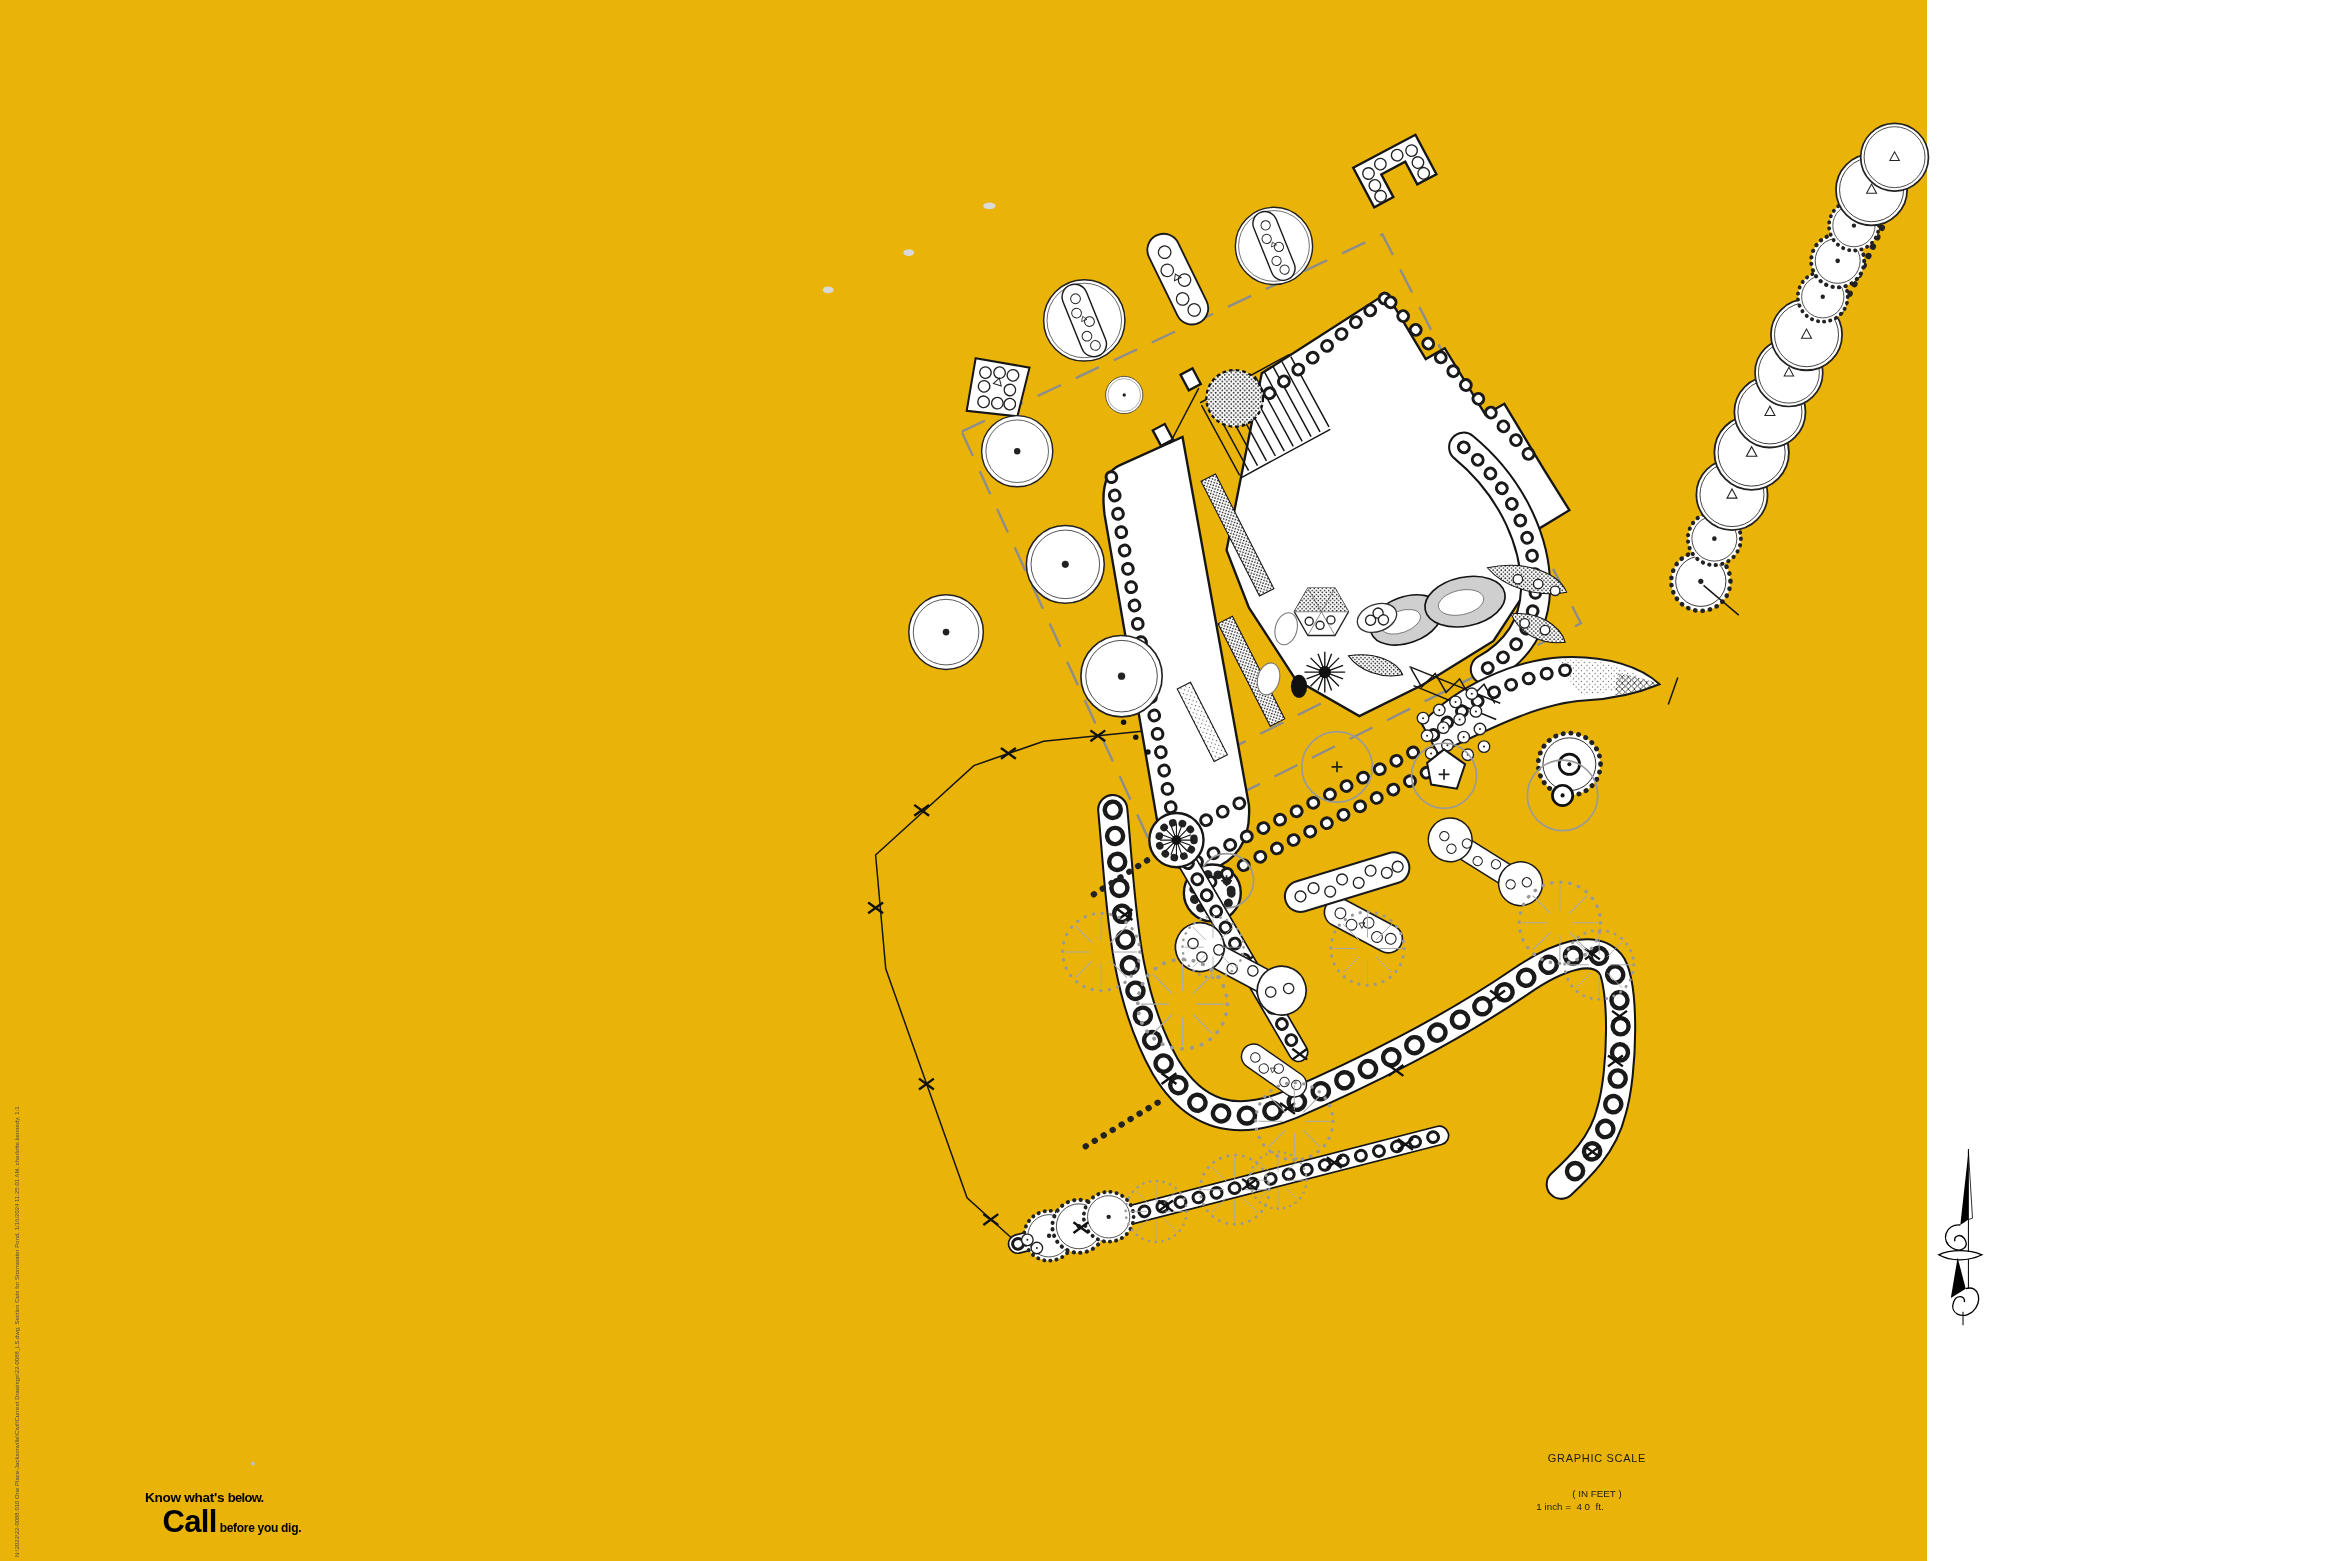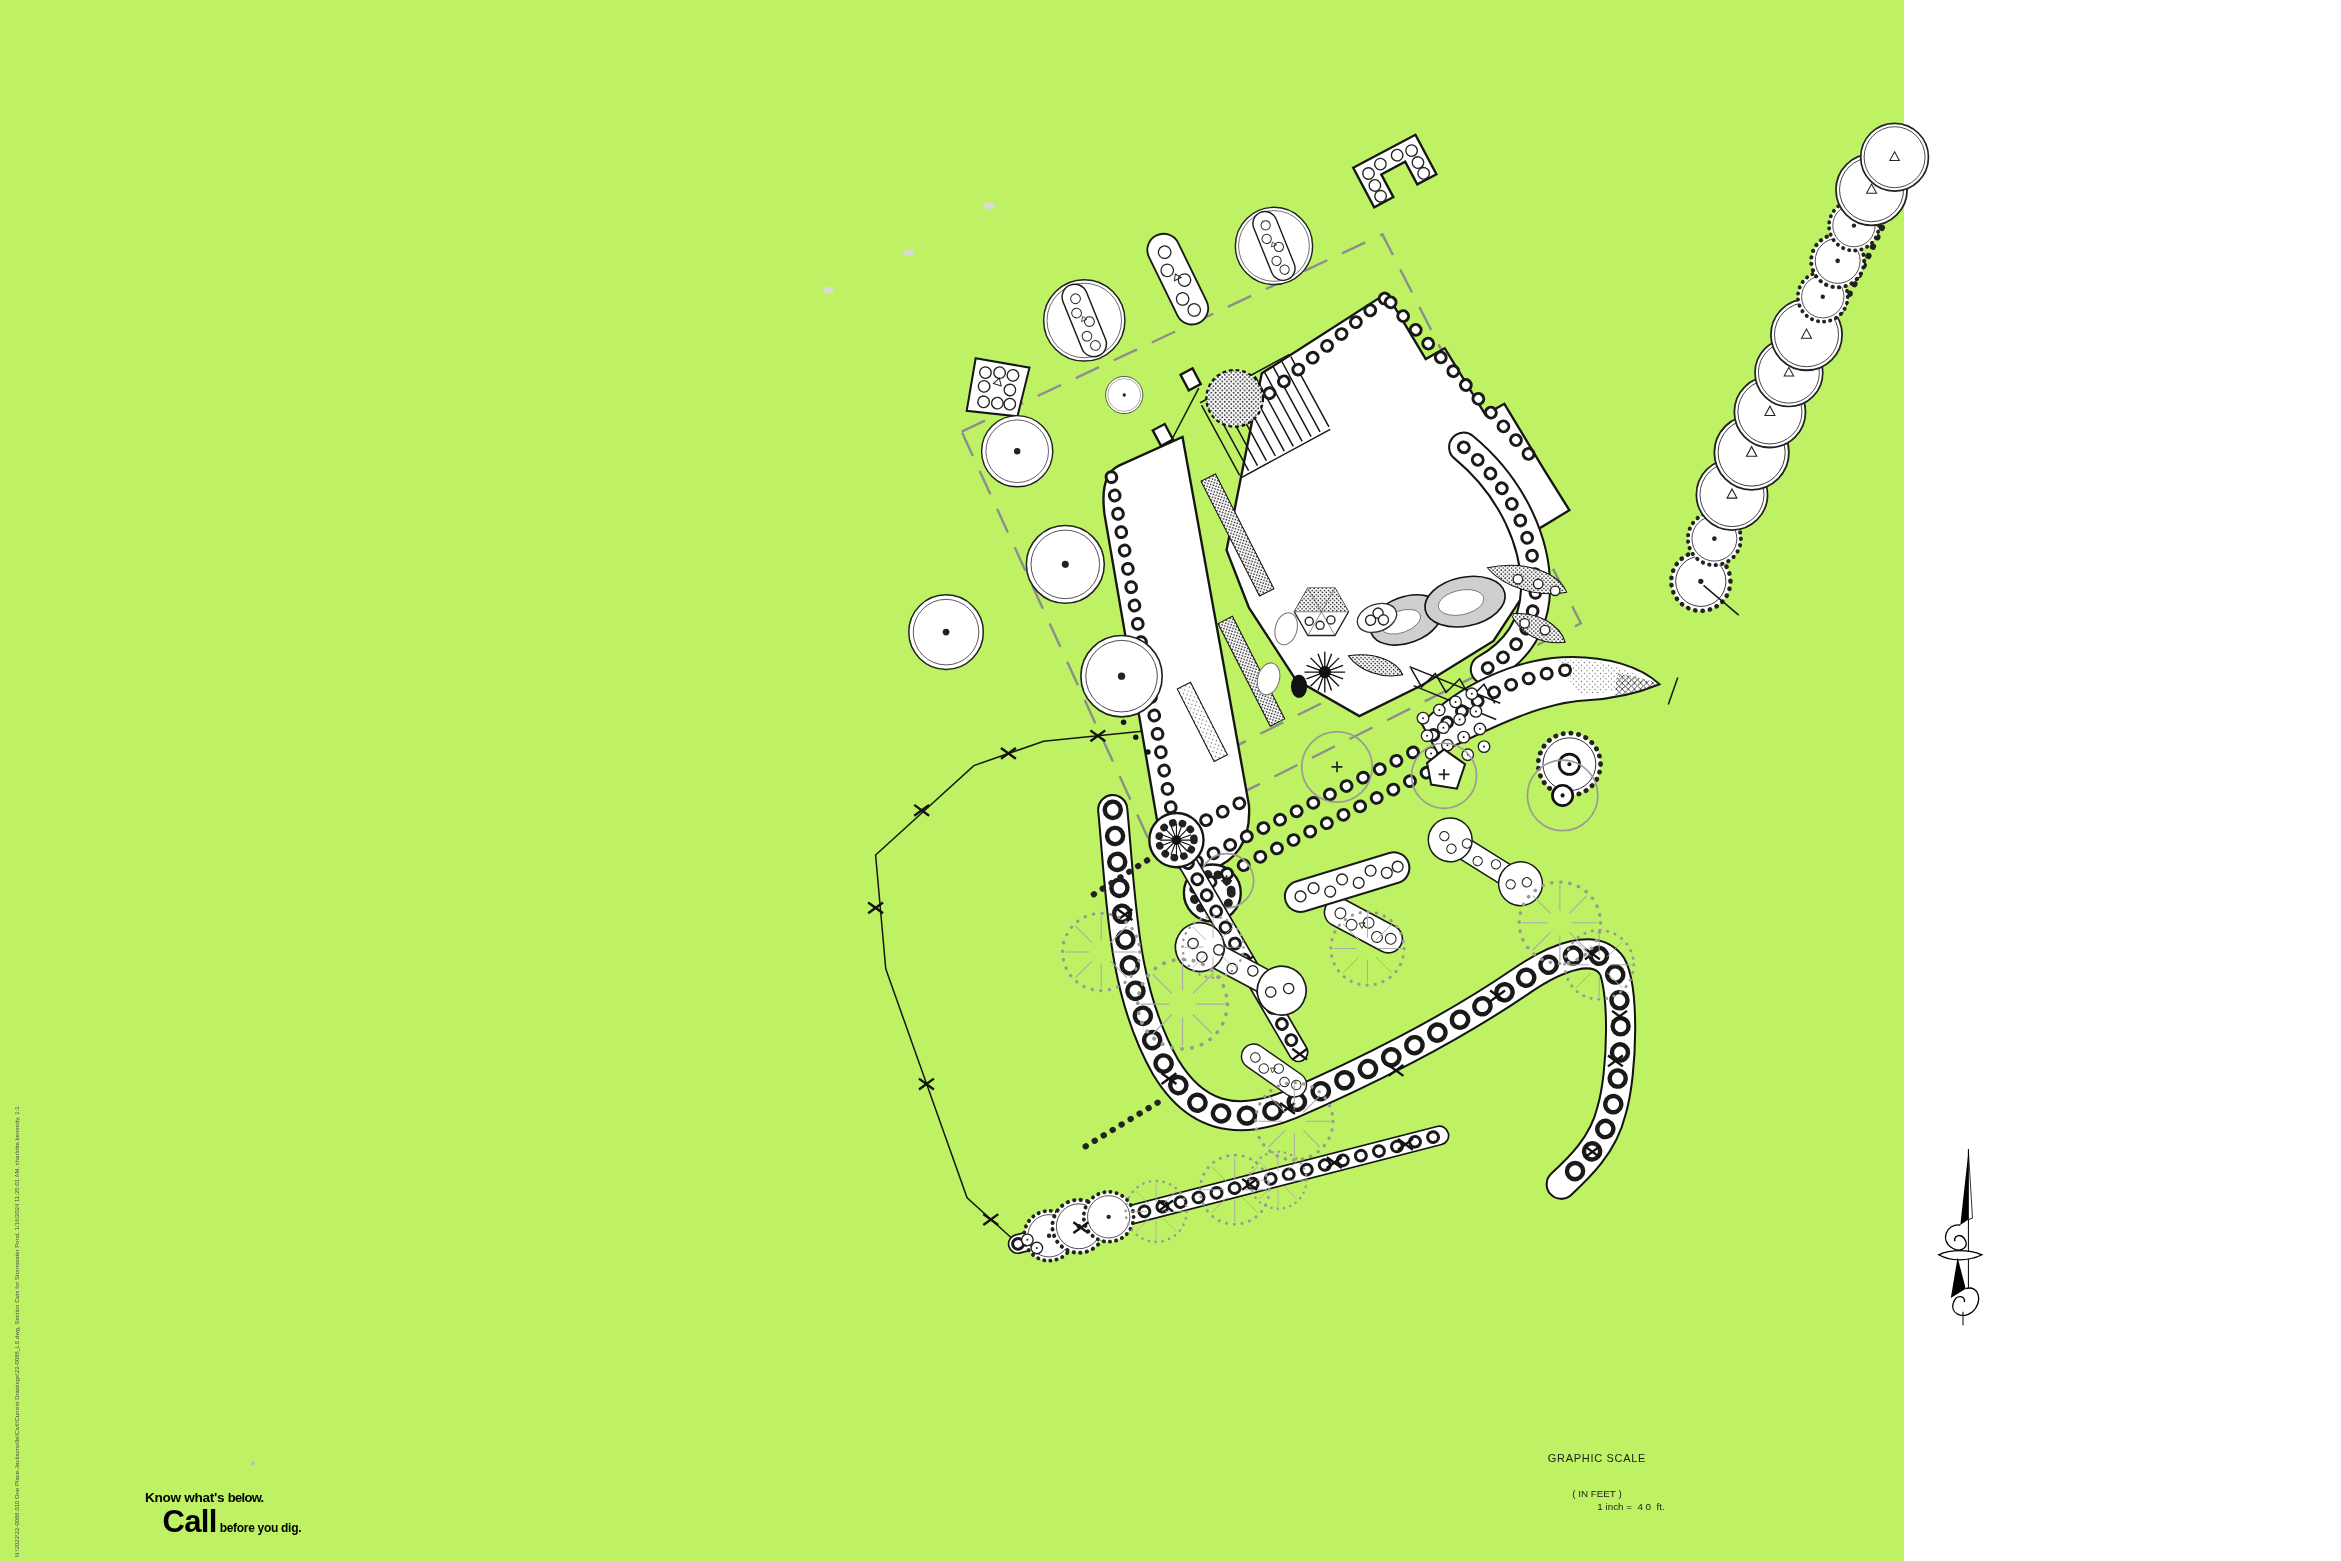--- a/index.html
+++ b/index.html
@@ -1,16 +1,16 @@
 <!DOCTYPE html>
 <html style="font-size:11px"><head>
 <meta charset="utf-8">
 <style>
   html,body{margin:0;padding:0;width:2342px;height:1561px;overflow:hidden;background:#ffffff;}
-  .sheet{position:relative;width:1904px;height:1561px;background:#bef264;font-family:"Liberation Sans",sans-serif;color:#1c1c1c;}
+  .sheet{position:relative;width:1904px;height:1561px;background:#eab308;font-family:"Liberation Sans",sans-serif;color:#1c1c1c;padding-left:23px;}
   .plan-svg{position:absolute;left:0;top:0;width:2342px;height:1561px;}
 
   
   .bld{fill:#ffffff;stroke:#161616;stroke-width:3.5;stroke-linejoin:miter;}
   .thin{stroke:#161616;stroke-width:2.2;fill:none;}
   .lg{fill:none;stroke:#9a9a9a;stroke-width:2.5;}
   .dash{fill:none;stroke:#8d8d8d;stroke-width:3.5;stroke-dasharray:38 24;}
   .o{fill:#ffffff;stroke:#222222;stroke-width:2;}
   .plus{stroke:#222222;stroke-width:2.5;fill:none;}
   .dr1o{stroke:#1a1a1a;stroke-width:20;stroke-dasharray:0.5 27;stroke-linecap:round;fill:none;}
@@ -19,21 +19,21 @@
   .dr2i{stroke:#ffffff;stroke-width:17;stroke-dasharray:0.5 38;stroke-linecap:round;fill:none;}
   .drs{stroke:#222222;stroke-width:9;stroke-dasharray:0.5 15;stroke-linecap:round;fill:none;}
   .bandAo{stroke:#141414;stroke-width:46;fill:none;stroke-linecap:round;}
   .bandAi{stroke:#ffffff;stroke-width:40;fill:none;stroke-linecap:round;}
   .bandBo{stroke:#141414;stroke-width:30;fill:none;stroke-linecap:round;}
   .bandBi{stroke:#ffffff;stroke-width:25;fill:none;stroke-linecap:round;}
 
   
   .gs-title{position:absolute;left:1543px;top:1452px;width:108px;text-align:center;font-size:11px;letter-spacing:0.7px;color:#1c1c1c;}
   .gs-feet{position:absolute;left:1543px;top:1488px;width:108px;text-align:center;font-size:9.8px;color:#1c1c1c;white-space:pre;}
-  .gs-eq{position:absolute;left:1577px;top:1501px;width:108px;text-align:center;font-size:9.8px;color:#1c1c1c;white-space:pre;}
+  .gs-eq{position:absolute;left:1516px;top:1501px;width:108px;text-align:center;font-size:9.8px;color:#1c1c1c;white-space:pre;}
   .logo811{position:absolute;left:145px;top:1491px;width:190px;line-height:1;color:#000;}
   .logo811 .l1{white-space:nowrap;}
   .logo811 .know{font-size:13.6px;font-weight:bold;letter-spacing:-0.3px;margin-top:27px;}
   .logo811 .below{font-size:13px;font-weight:bold;letter-spacing:-0.7px;}
   .logo811 .l2{white-space:nowrap;margin-left:17.6px;margin-top:1.4px;}
   .logo811 .call{font-size:31px;font-weight:bold;letter-spacing:-0.7px;}
   .logo811 .before{font-size:12px;font-weight:bold;letter-spacing:-0.3px;}
   .stamp{position:absolute;left:13.6px;top:1557px;transform:rotate(-90deg);transform-origin:0 0;font-size:5.8px;color:#4a4a4a;white-space:nowrap;letter-spacing:0.1px;}
 </style>
 </head>

